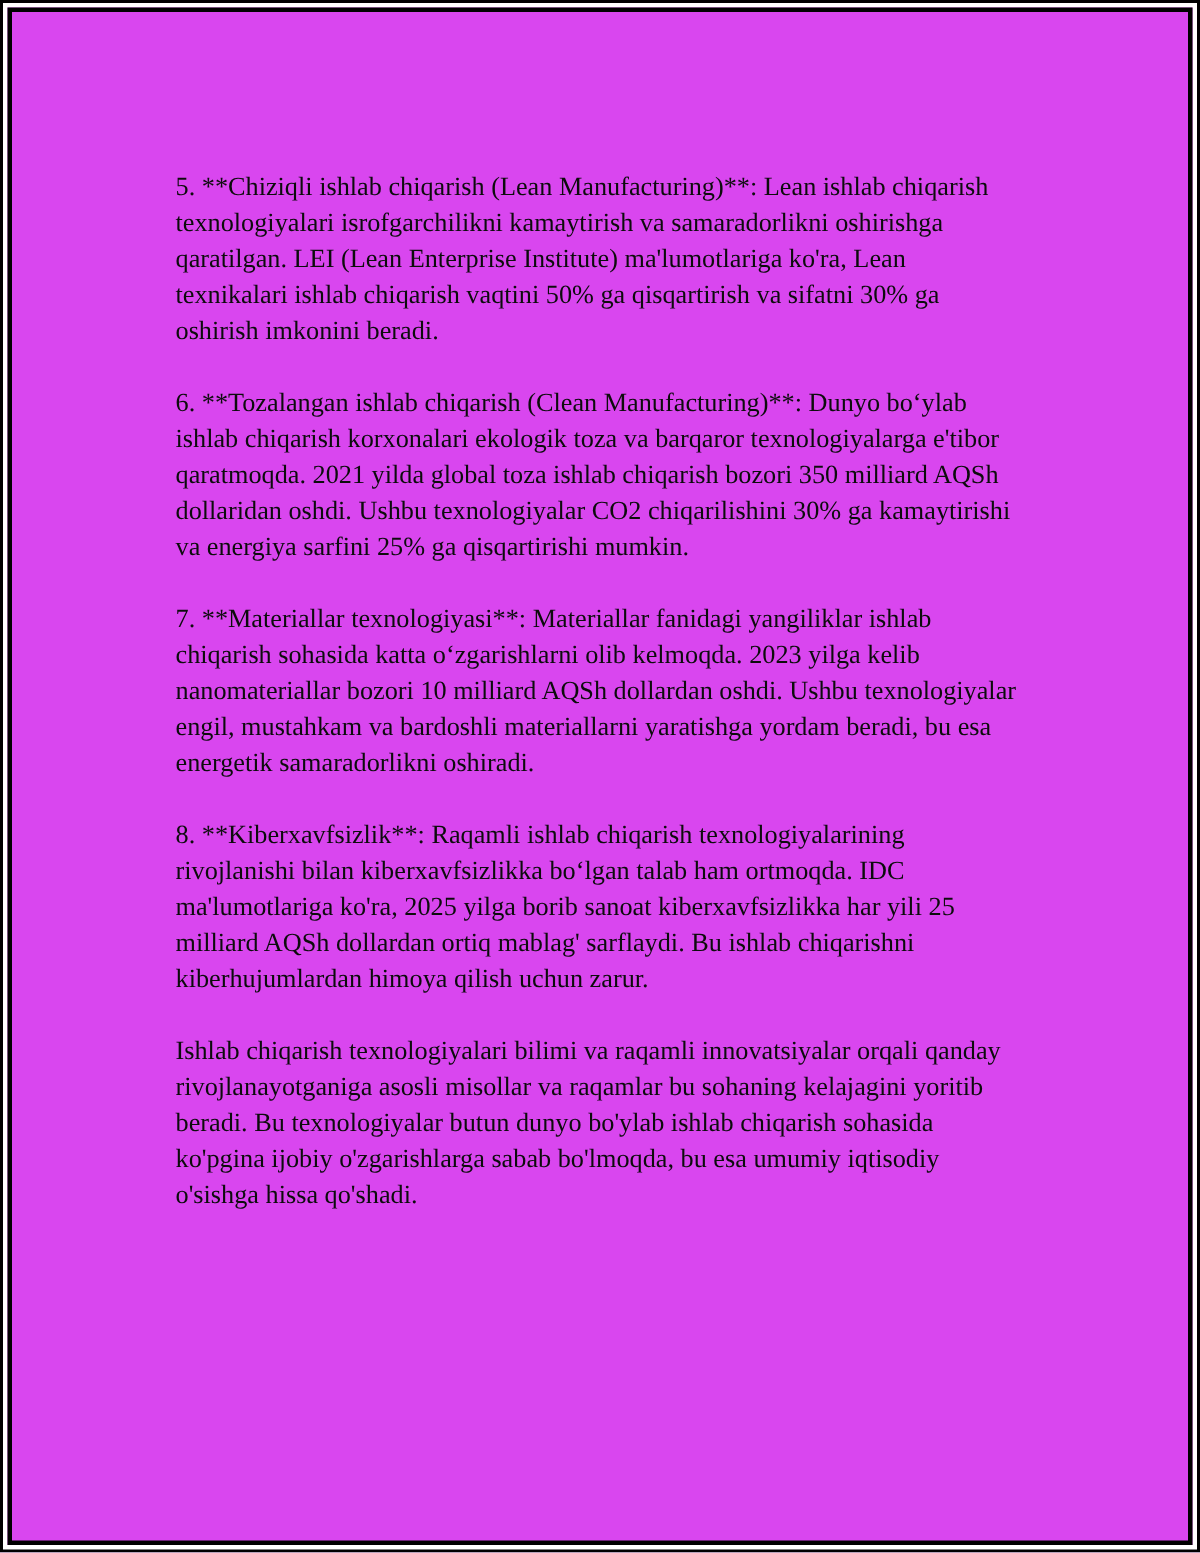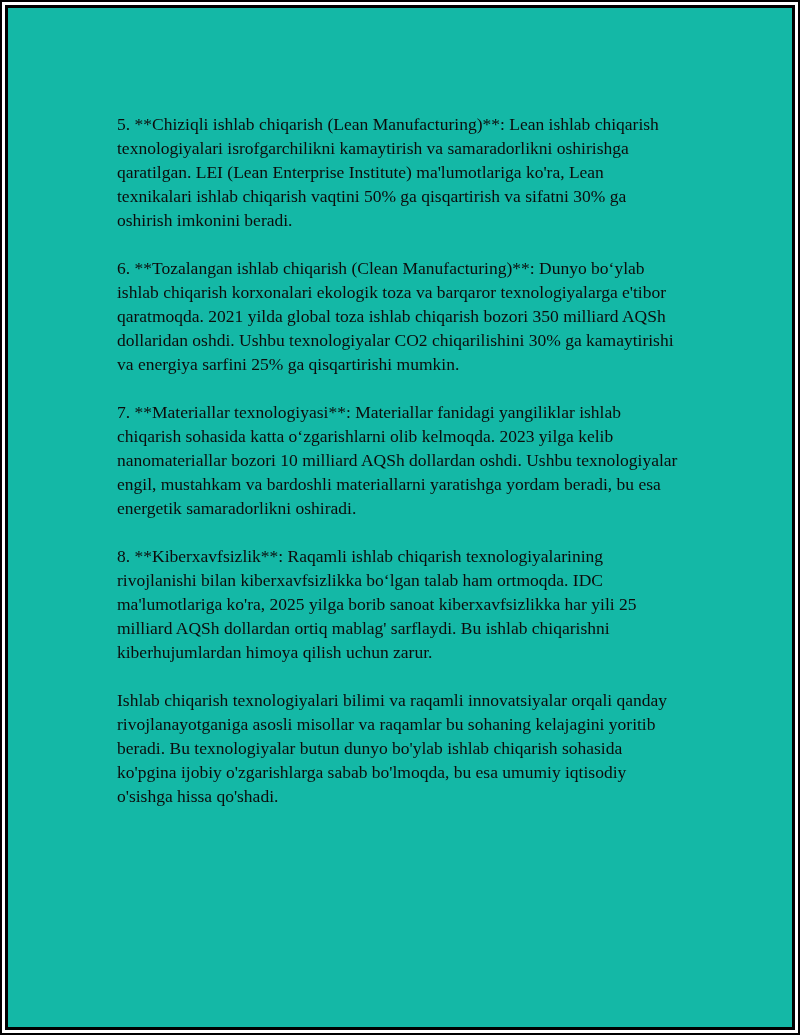--- a/index.html
+++ b/index.html
@@ -14,21 +14,21 @@
     box-sizing: border-box;
     background: #ffffff;
     border: 2px solid #000000;
     padding: 3px;
   }
   .page-inner {
     box-sizing: border-box;
     width: 100%;
     height: 100%;
     border: 3px solid #000000;
-    background: #14b8a6;
+    background: #d946ef;
     overflow: hidden;
   }
   .content {
     box-sizing: border-box;
     padding: 104px 109px 0 109px;
     font-family: "Liberation Serif", "DejaVu Serif", serif;
     font-size: 17.5px;
     line-height: 24px;
     color: #0c0c0c;
     text-align: left;

